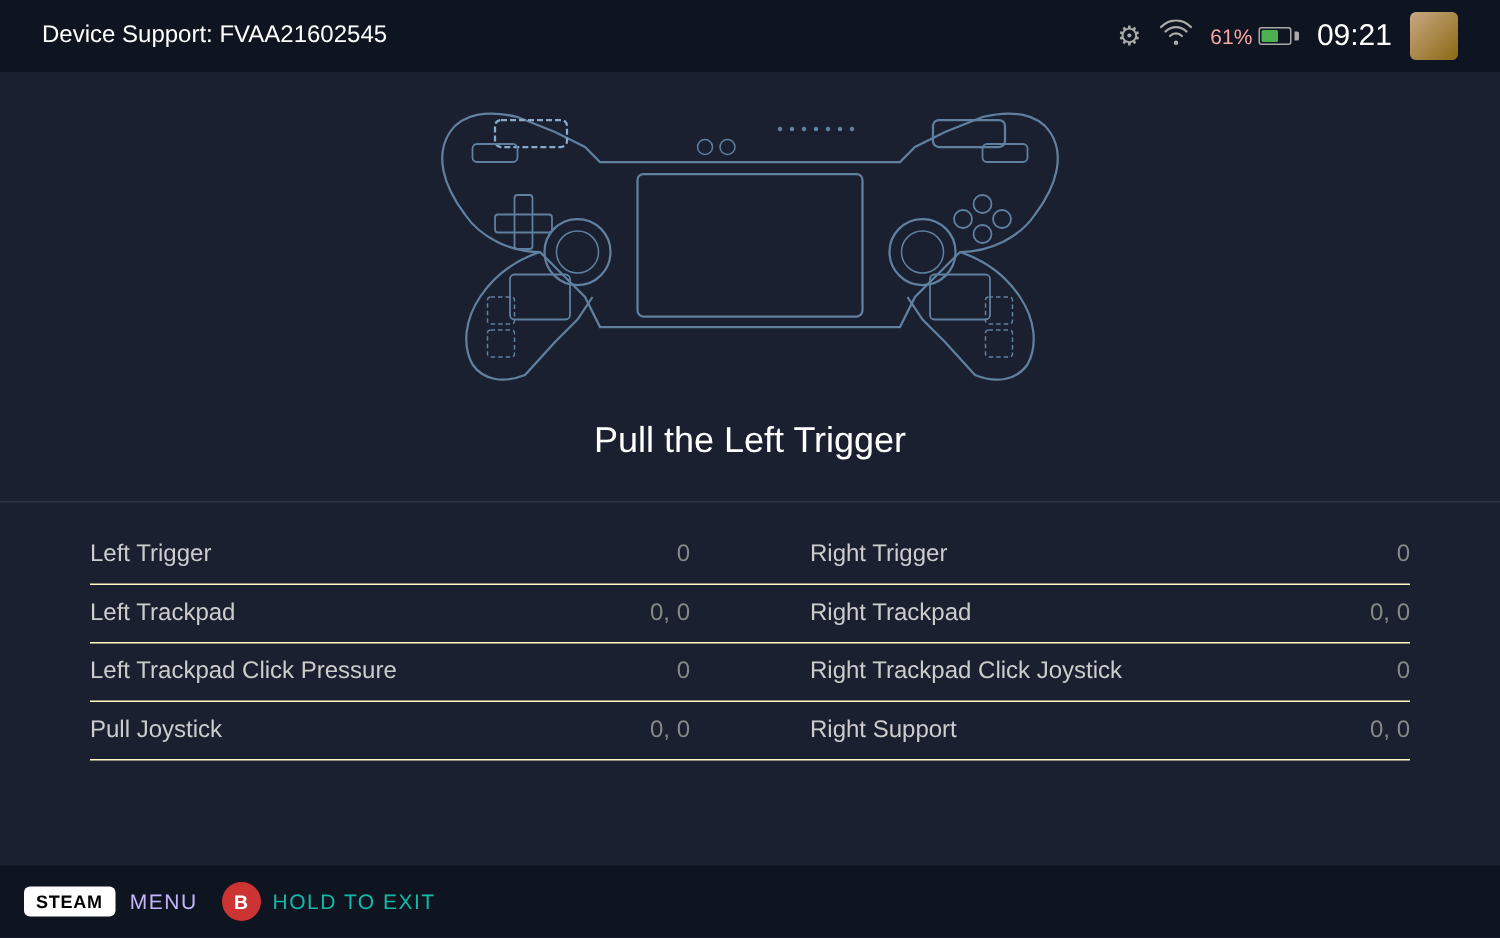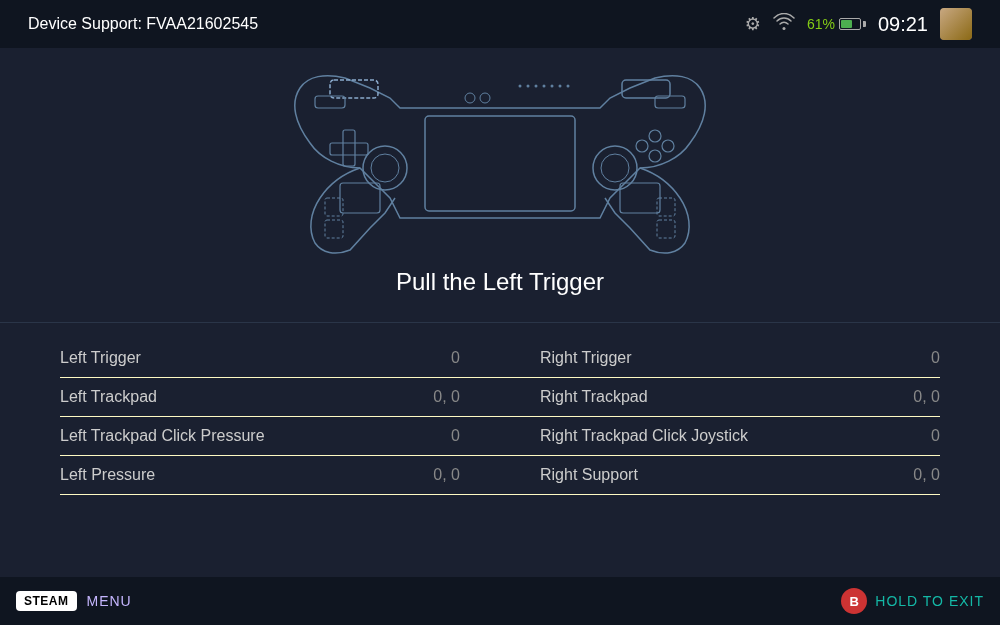--- a/index.html
+++ b/index.html
@@ -39,21 +39,21 @@
     .header-icon {
       color: #aaaaaa;
       font-size: 18px;
     }
 
     .battery-container {
       display: flex;
       align-items: center;
       gap: 4px;
       font-size: 14px;
-      color: #84cc16;
+      color: #fca5a5;
     }
 
     .battery-icon {
       display: inline-flex;
       align-items: center;
       gap: 2px;
     }
 
     .battery-body {
       width: 22px;
@@ -114,20 +114,21 @@
 
     .controller-svg-wrapper {
       width: 460px;
       height: 200px;
     }
 
     .instruction-text {
       font-size: 24px;
       font-weight: 400;
       color: #ffffff;
+      margin-top: 12px;
       text-align: center;
     }
 
     
     .divider {
       width: 100%;
       height: 1px;
       background: #2a3548;
       margin: 16px 0 0;
     }
@@ -176,22 +177,23 @@
     
     .footer {
       position: absolute;
       bottom: 0;
       left: 0;
       right: 0;
       height: 48px;
       background: #0f1520;
       display: flex;
       align-items: center;
-      justify-content: space-between;
+      justify-content: flex-start;
       padding: 0 16px;
+      gap: 16px;
     }
 
     .footer-left {
       display: flex;
       align-items: center;
       gap: 10px;
     }
 
     .steam-badge {
       background: #ffffff;
@@ -350,21 +352,21 @@
     </div>
     <div class="data-row">
       <span class="data-label">Left Trackpad</span>
       <span class="data-value">0, 0</span>
     </div>
     <div class="data-row">
       <span class="data-label">Left Trackpad Click Pressure</span>
       <span class="data-value">0</span>
     </div>
     <div class="data-row">
-      <span class="data-label">Left Pressure</span>
+      <span class="data-label">Pull Joystick</span>
       <span class="data-value">0, 0</span>
     </div>
   </div>
 
   <div class="data-column">
     <div class="data-row">
       <span class="data-label">Right Trigger</span>
       <span class="data-value">0</span>
     </div>
     <div class="data-row">

